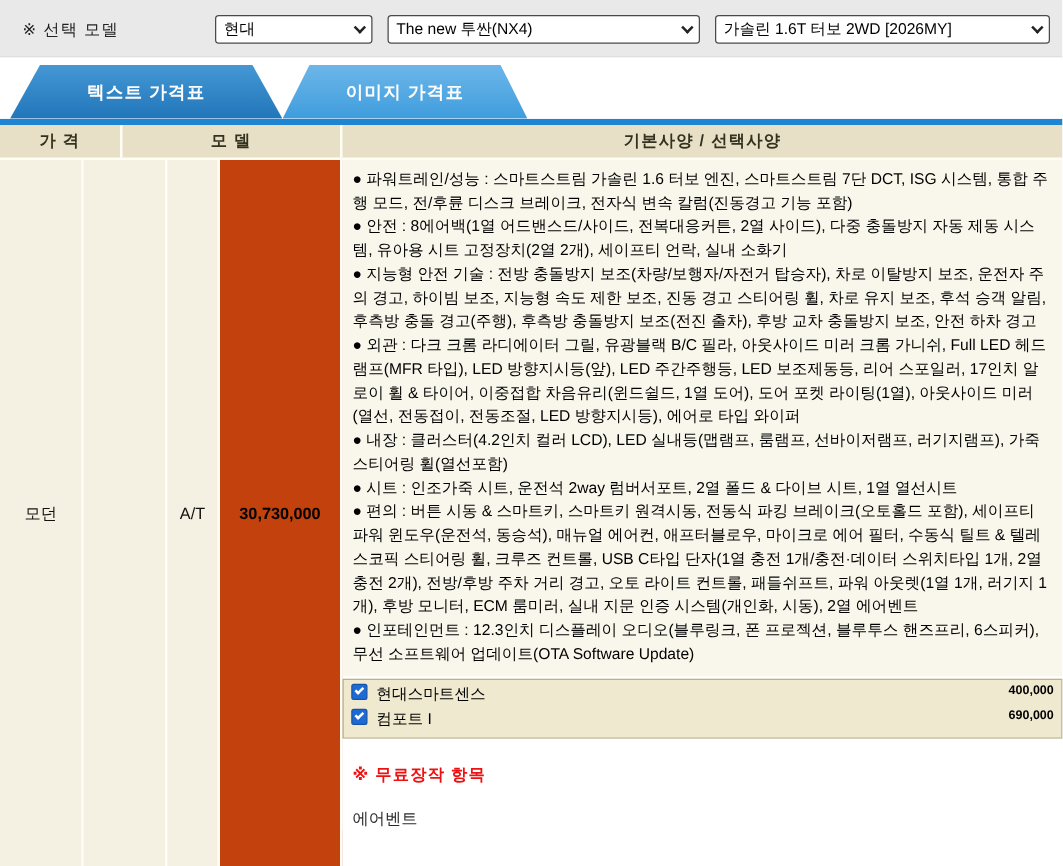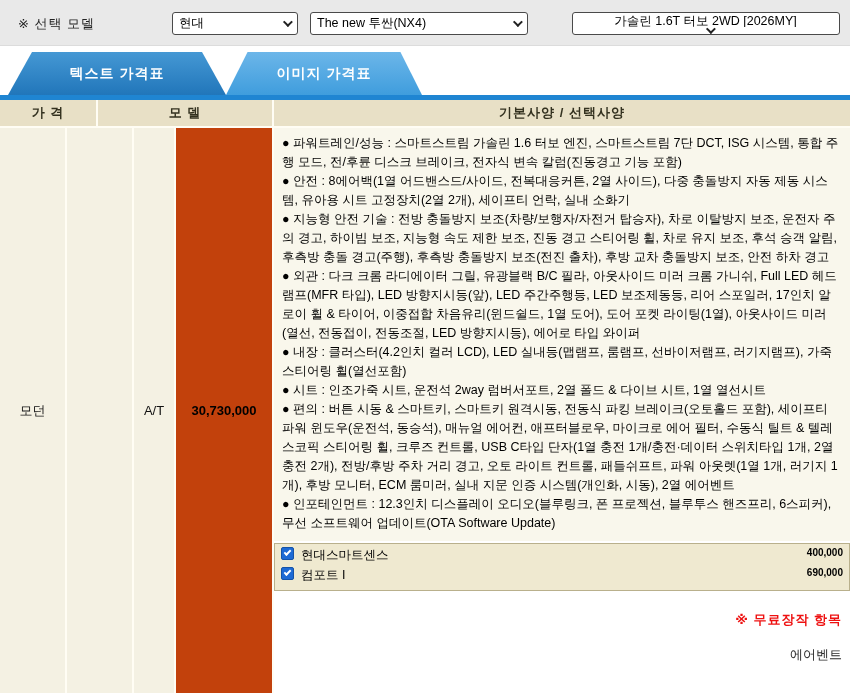--- a/index.html
+++ b/index.html
@@ -24,22 +24,22 @@
     border:1px solid #4a4a4a; border-radius:3px;
     display:flex; align-items:center; justify-content:space-between;
     padding:0 7px 0 6px; font-size:12.5px; color:#000; cursor:default;
   }
   .select-box .sel-text { white-space:nowrap; overflow:hidden; }
   .chevron {
     width:7px; height:7px; border-right:2px solid #222; border-bottom:2px solid #222;
     transform:rotate(45deg) translateY(-2px); margin-left:8px; flex:0 0 auto;
   }
   .sel-brand { left:172px; width:126px; }
-  .sel-model { left:310px; width:218px; }
-  .sel-trim  { left:572px; width:268px;flex-direction:column; }
+  .sel-model { left:310px; width:250px; }
+  .sel-trim  { left:572px; width:268px; }
 
   
   .tab-row { height:49px; background:#ffffff; position:relative; }
   .tab {
     position:absolute; bottom:0; height:43px;
     display:flex; align-items:center; justify-content:center;
     color:#fff; font-size:14px; font-weight:bold; letter-spacing:1px;
     clip-path:polygon(0 100%, 11% 0, 89% 0, 100% 100%);
     cursor:pointer;
   }
@@ -91,21 +91,21 @@
   }
   .checkbox .checkmark {
     position:absolute; left:2px; top:2px; width:7px; height:4px;
     border-left:2px solid #fff; border-bottom:2px solid #fff;
     transform:rotate(-45deg);
   }
   .option-label { font-size:12.5px; color:#000; flex:1; }
   .option-price { font-size:10px; font-weight:bold; color:#000; }
 
   
-  .free-section { background:#ffffff; padding:20px 8px 0 8px;text-align:right; }
+  .free-section { background:#ffffff; padding:20px 8px 0 8px; }
   .free-title { color:#ee1111; font-weight:bold; font-size:13px; letter-spacing:1px; }
   .free-item  { margin-top:17px; font-size:13px; color:#2a2a2a; }
 </style>
 </head>
 <body>
 
 <div class="page">
 
   <div class="top-bar">
     <span class="bar-label">※ 선택 모델</span>

